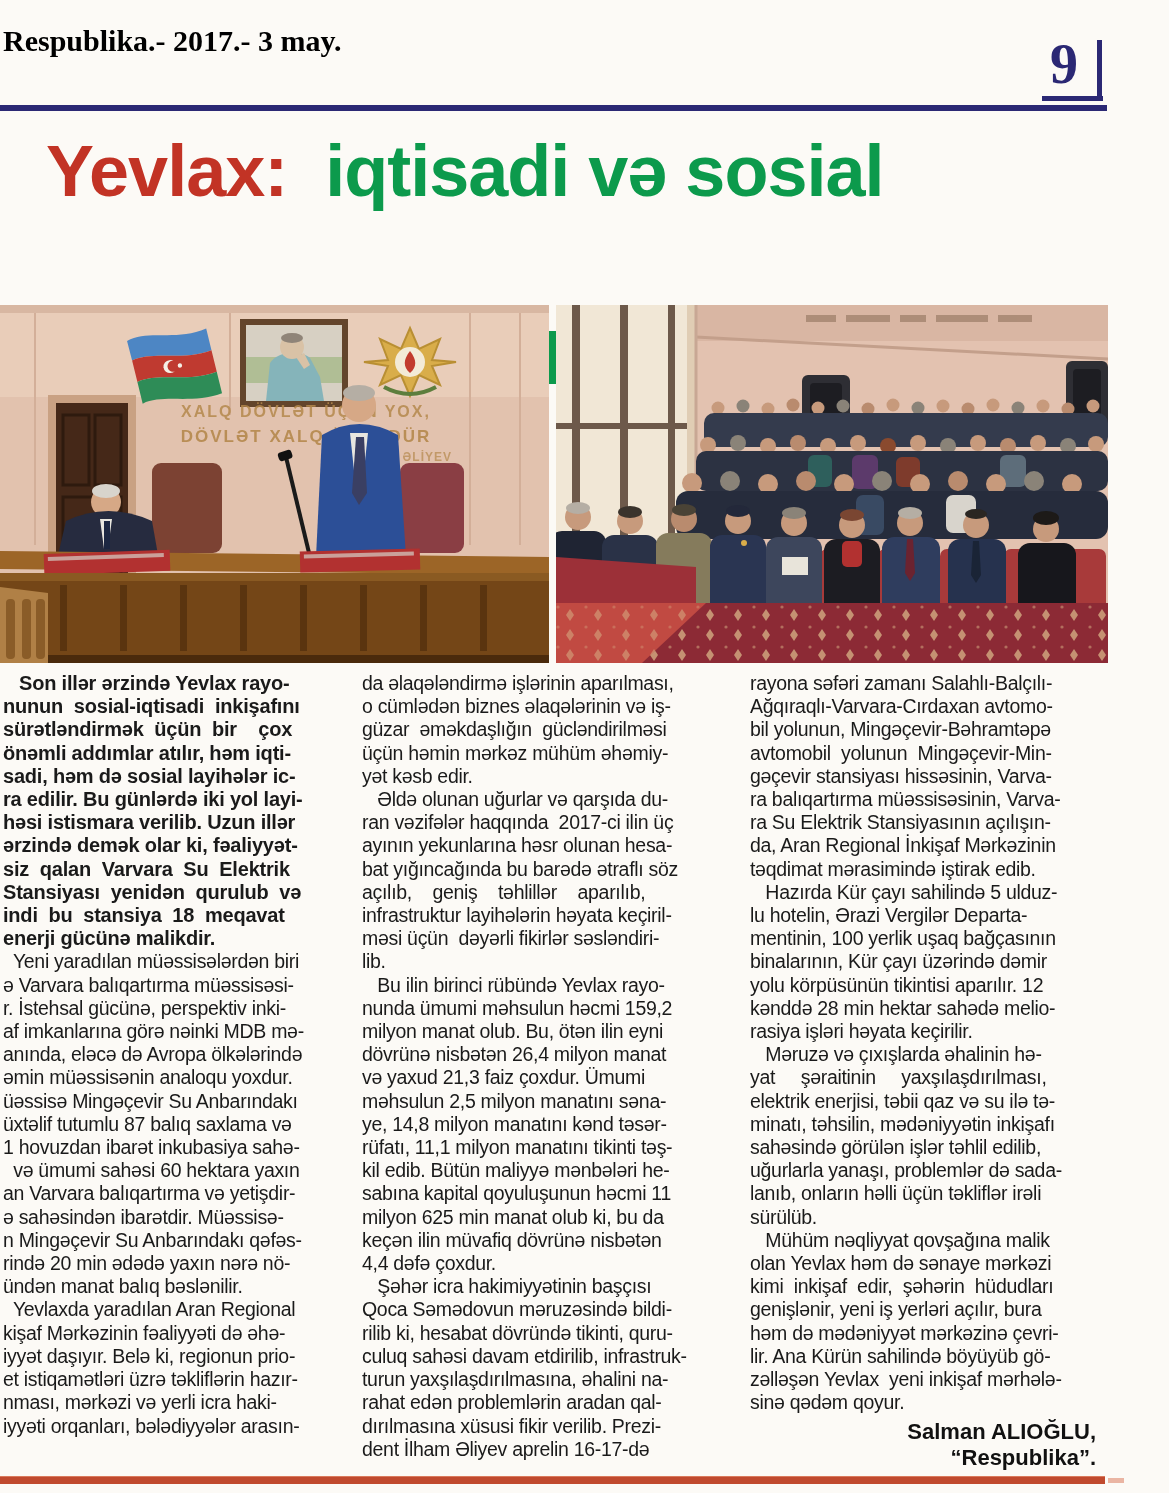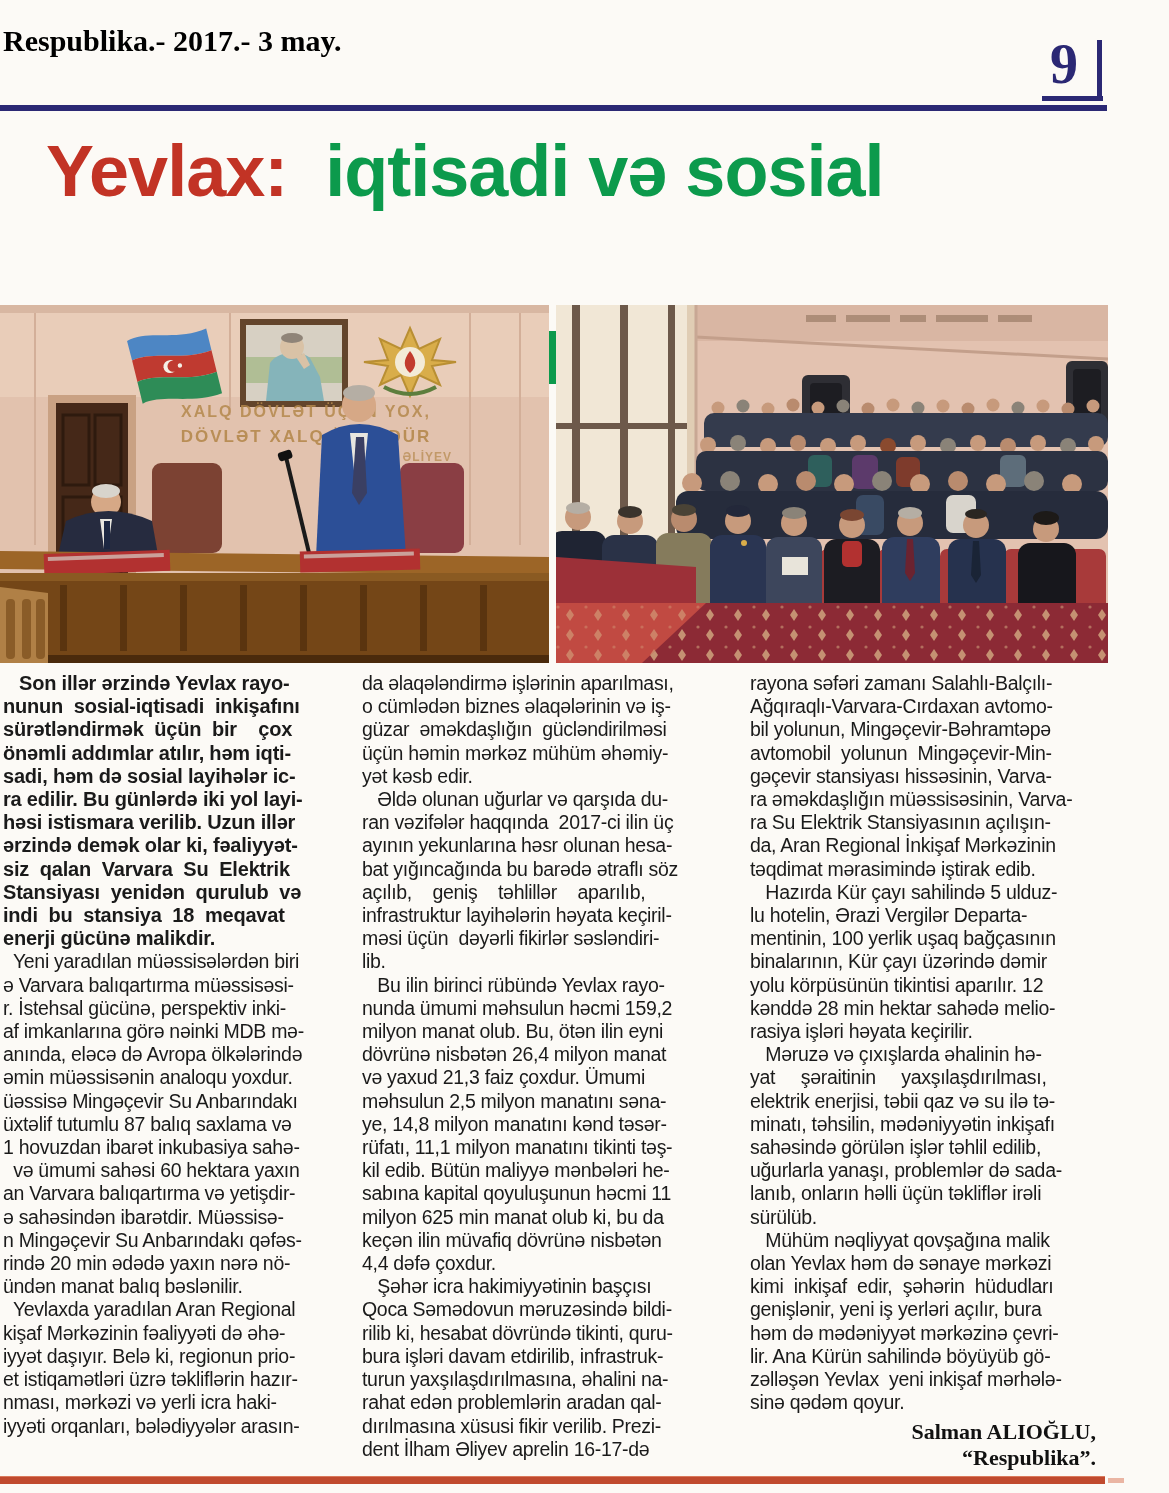--- a/index.html
+++ b/index.html
@@ -23,21 +23,21 @@
   .photo-left{left:0;}
   .photo-right{left:556px;}
   
   .col{position:absolute;top:672px;}
   .col1{left:3px;width:356px;}
   .col2{left:362px;width:380px;}
   .col3{left:750px;width:358px;}
   .tline{white-space:pre;font-size:19.5px;line-height:23.2px;letter-spacing:-0.3px;color:#1a1a1a;}
   .lead .tline{font-weight:bold;font-size:20px;letter-spacing:-0.2px;}
   .signature{margin-top:4px;text-align:right;padding-right:12px;
-             font-family:Liberation Serif, serif;font-weight:bold;font-size:22px;line-height:26px;color:#111;}
+             font-family:Liberation Sans, sans-serif;font-weight:bold;font-size:22px;line-height:26px;color:#111;}
   
   .bottom-rule{position:absolute;left:0;top:1476px;width:1105px;height:7px;background:#c04a2e;
                border-top:1px solid #d97a5d;}
   .bottom-rule-mark{position:absolute;left:1108px;top:1478px;width:16px;height:5px;background:#eab5a3;}
 </style>
 </head>
 <body>
 
 <div class="page">
 
@@ -374,35 +374,35 @@
         <div class="tline">ye, 14,8 milyon manatını kənd təsər-</div>
         <div class="tline">rüfatı, 11,1 milyon manatını tikinti təş-</div>
         <div class="tline">kil edib. Bütün maliyyə mənbələri he-</div>
         <div class="tline">sabına kapital qoyuluşunun həcmi 11</div>
         <div class="tline">milyon 625 min manat olub ki, bu da</div>
         <div class="tline">keçən ilin müvafiq dövrünə nisbətən</div>
         <div class="tline">4,4 dəfə çoxdur.</div>
         <div class="tline">   Şəhər icra hakimiyyətinin başçısı</div>
         <div class="tline">Qoca Səmədovun məruzəsində bildi-</div>
         <div class="tline">rilib ki, hesabat dövründə tikinti, quru-</div>
-        <div class="tline">bura işləri davam etdirilib, infrastruk-</div>
+        <div class="tline">culuq sahəsi davam etdirilib, infrastruk-</div>
         <div class="tline">turun yaxşılaşdırılmasına, əhalini na-</div>
         <div class="tline">rahat edən problemlərin aradan qal-</div>
         <div class="tline">dırılmasına xüsusi fikir verilib. Prezi-</div>
         <div class="tline">dent İlham Əliyev aprelin 16-17-də</div>
       </div>
   </div>
   <div class="col col3">
     <div>
         <div class="tline">rayona səfəri zamanı Salahlı-Balçılı-</div>
         <div class="tline">Ağqıraqlı-Varvara-Cırdaxan avtomo-</div>
         <div class="tline">bil yolunun, Mingəçevir-Bəhramtəpə</div>
         <div class="tline">avtomobil  yolunun  Mingəçevir-Min-</div>
         <div class="tline">gəçevir stansiyası hissəsinin, Varva-</div>
-        <div class="tline">ra əməkdaşlığın müəssisəsinin, Varva-</div>
+        <div class="tline">ra balıqartırma müəssisəsinin, Varva-</div>
         <div class="tline">ra Su Elektrik Stansiyasının açılışın-</div>
         <div class="tline">da, Aran Regional İnkişaf Mərkəzinin</div>
         <div class="tline">təqdimat mərasimində iştirak edib.</div>
         <div class="tline">   Hazırda Kür çayı sahilində 5 ulduz-</div>
         <div class="tline">lu hotelin, Ərazi Vergilər Departa-</div>
         <div class="tline">mentinin, 100 yerlik uşaq bağçasının</div>
         <div class="tline">binalarının, Kür çayı üzərində dəmir</div>
         <div class="tline">yolu körpüsünün tikintisi aparılır. 12</div>
         <div class="tline">kənddə 28 min hektar sahədə melio-</div>
         <div class="tline">rasiya işləri həyata keçirilir.</div>

